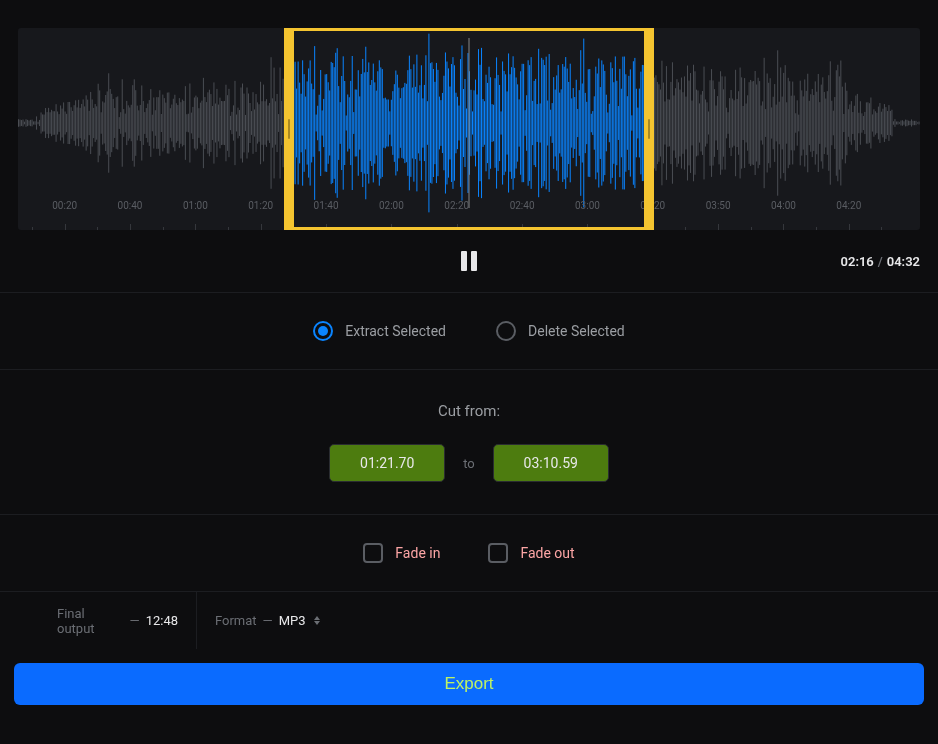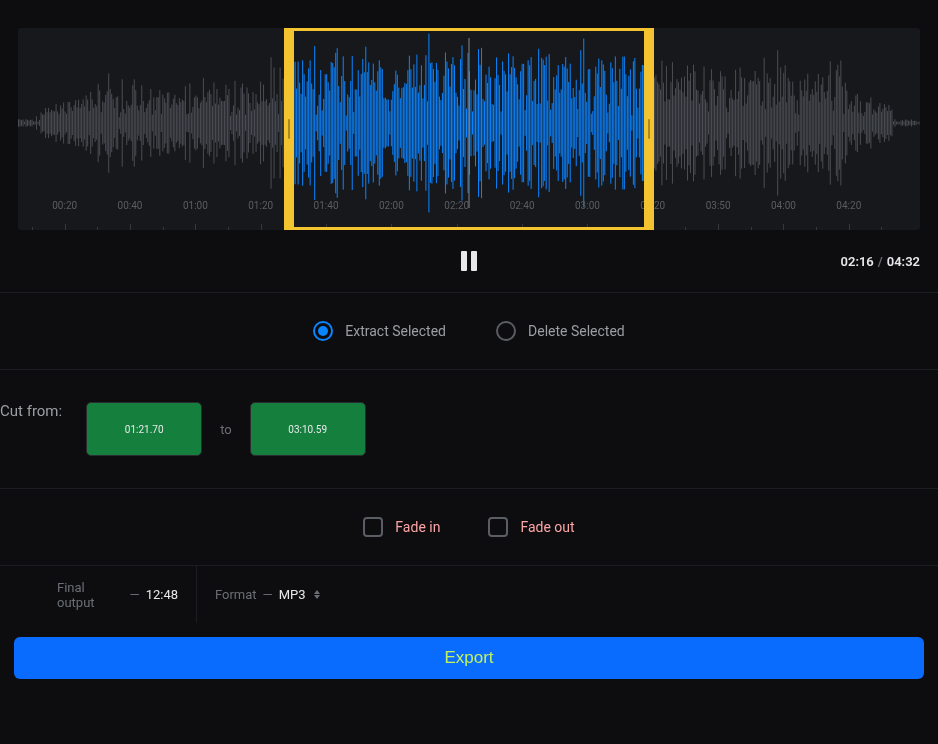--- a/index.html
+++ b/index.html
@@ -174,41 +174,41 @@
       border-radius: 50%;
     }
     .radio-label {
       font-size: 14px;
       color: #9b9ea3;
     }
     .cut-section {
       border-top: 1px solid #1c1d21;
       padding: 32px 0;
       display: flex;
-      flex-direction: row;
-      align-items: flex-start;
+      flex-direction: column;
+      align-items: center;
       gap: 24px;
     }
     .cut-label {
       font-size: 15px;
       color: #9b9ea3;
     }
     .cut-inputs {
       display: flex;
       align-items: center;
       gap: 18px;
     }
     .time-input {
       width: 116px;
-      height: 54px;
-      background: #15803d;
+      height: 38px;
+      background: #4d7c0f;
       border: 1px solid #2a2c31;
       border-radius: 5px;
       color: #e8e8ea;
-      font-size: 10px;
+      font-size: 14px;
       text-align: center;
       font-family: inherit;
     }
     .to-label {
       font-size: 13px;
       color: #6b6e74;
     }
     .fade-section {
       border-top: 1px solid #1c1d21;
       padding: 28px 0;

